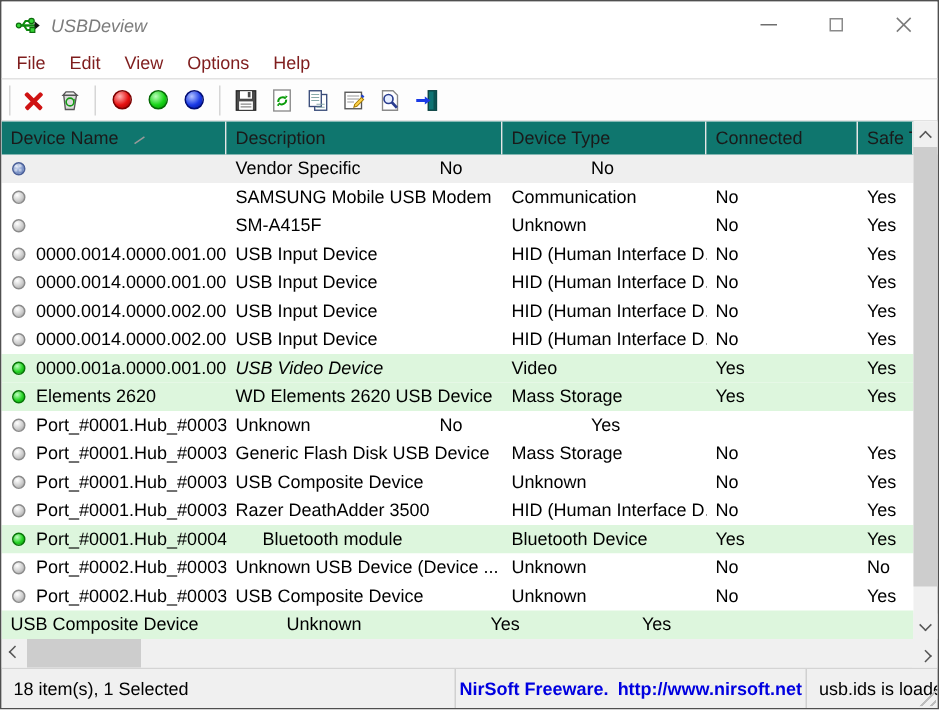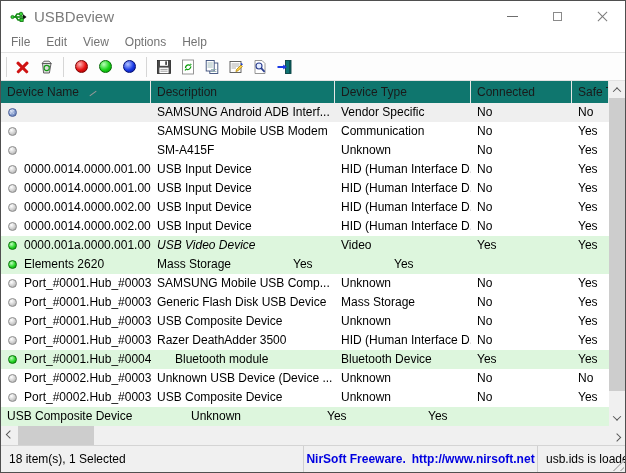--- a/index.html
+++ b/index.html
@@ -11,33 +11,33 @@
     border:1px solid #4f4f4f;
     background:#fff;
     position:relative;
     display:flex; flex-direction:column;
     overflow:hidden;
   }
 
   
   .titlebar { height:31px; flex:0 0 31px; background:#fff; display:flex; align-items:center; }
   .app-icon { width:17px; height:16px; margin-left:9px; flex:0 0 auto; }
-  .title-text { color:#7c7c7c; font-size:15px; margin-left:7px; flex:1 1 auto; }
+  .title-text { color:#7c7c7c; font-size:12px; margin-left:7px; flex:1 1 auto;font-style:italic; }
   .winbtns { display:flex; height:100%; }
   .winbtn { width:45px; height:100%; display:flex; align-items:center; justify-content:center; color:#6e6e6e; }
   .glyph-min { width:11px; height:0; border-top:1px solid #6e6e6e; }
   .glyph-max { width:9px; height:9px; border:1px solid #8a8a8a; }
   .glyph-close { position:relative; width:11px; height:11px; }
   .glyph-close::before,.glyph-close::after { content:""; position:absolute; left:-1px; top:5px; width:13px; height:0; border-top:1px solid #7a7a7a; }
   .glyph-close::before { transform:rotate(45deg); }
   .glyph-close::after  { transform:rotate(-45deg); }
 
   
   .menubar { height:20px; flex:0 0 20px; background:#fff; display:flex; align-items:center; padding-left:2px; }
-  .menu-item { padding:0 8px; color:#737373; line-height:20px; }
+  .menu-item { padding:0 8px; color:#7f1d1d; line-height:20px; }
 
   
   .toolbar { height:29px; flex:0 0 29px; background:#fdfdfd; border-top:1px solid #e2e2e2; border-bottom:1px solid #e2e2e2;
              display:flex; align-items:center; padding-left:2px; }
   .tb-grip { width:1px; height:20px; background:#d6d6d6; margin:0 3px; }
   .tb-sep  { width:1px; height:20px; background:#d6d6d6; margin:0 5px; }
   .tb-btn  { width:24px; height:24px; display:flex; align-items:center; justify-content:center; }
   .xmark { position:relative; width:13px; height:13px; }
   .xmark::before,.xmark::after { content:""; position:absolute; left:-1px; top:5.5px; width:15px; height:2.6px; background:#cf1313; border-radius:1px; }
   .xmark::before { transform:rotate(45deg); } .xmark::after { transform:rotate(-45deg); }
@@ -223,21 +223,20 @@
         <div class="hcell" style="width: 37px;">
           <span>Safe To Unplug</span>
         </div>
       </div>
     <div class="rows">
         <div class="row selected">
           <div class="cell namecell" style="width: 150px;">
             <span class="ball blue"></span>
             <span></span>
           </div>
-          <div class="cell" style="width: 184px;">SAMSUNG Android ADB Interf...</div>
           <div class="cell" style="width: 136px;">Vendor Specific</div>
           <div class="cell" style="width: 101px;">No</div>
           <div class="cell" style="width: 37px;">No</div>
         </div>
         <div class="row">
           <div class="cell namecell" style="width: 150px;">
             <span class="ball gray"></span>
             <span></span>
           </div>
           <div class="cell" style="width: 184px;">SAMSUNG Mobile USB Modem</div>
@@ -303,30 +302,30 @@
           <div class="cell" style="width: 184px; font-style: italic;">USB Video Device</div>
           <div class="cell" style="width: 136px;">Video</div>
           <div class="cell" style="width: 101px;">Yes</div>
           <div class="cell" style="width: 37px;">Yes</div>
         </div>
         <div class="row connected">
           <div class="cell namecell" style="width: 150px;">
             <span class="ball green"></span>
             <span>Elements 2620</span>
           </div>
+          <div class="cell" style="width: 184px;">WD Elements 2620 USB Device</div>
           <div class="cell" style="width: 136px;">Mass Storage</div>
           <div class="cell" style="width: 101px;">Yes</div>
           <div class="cell" style="width: 37px;">Yes</div>
         </div>
         <div class="row">
           <div class="cell namecell" style="width: 150px;">
             <span class="ball gray"></span>
             <span>Port_#0001.Hub_#0003</span>
           </div>
-          <div class="cell" style="width: 184px;">SAMSUNG Mobile USB Comp...</div>
           <div class="cell" style="width: 136px;">Unknown</div>
           <div class="cell" style="width: 101px;">No</div>
           <div class="cell" style="width: 37px;">Yes</div>
         </div>
         <div class="row">
           <div class="cell namecell" style="width: 150px;">
             <span class="ball gray"></span>
             <span>Port_#0001.Hub_#0003</span>
           </div>
           <div class="cell" style="width: 184px;">Generic Flash Disk USB Device</div>

